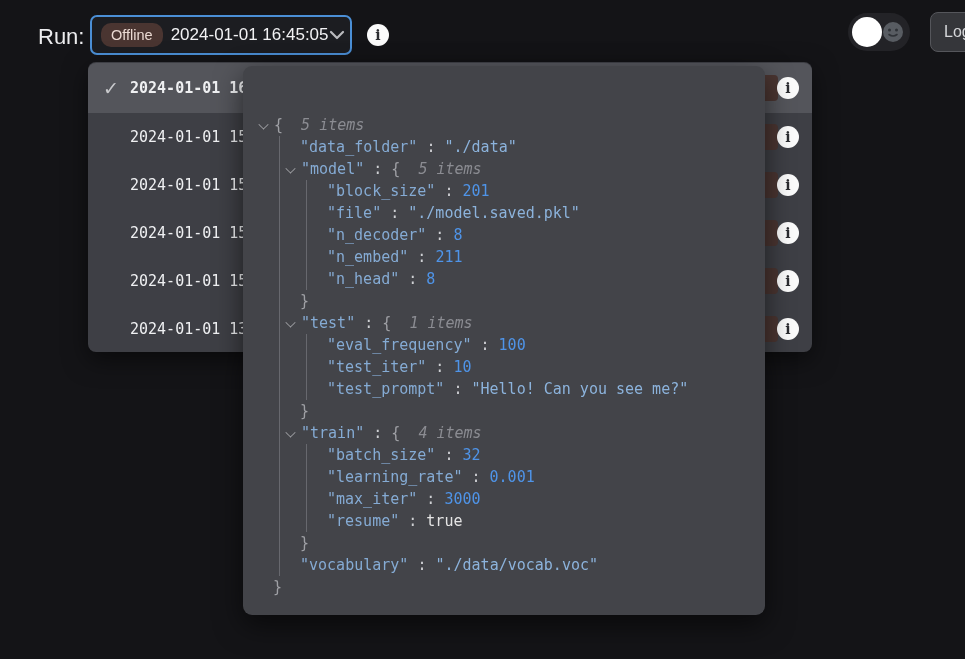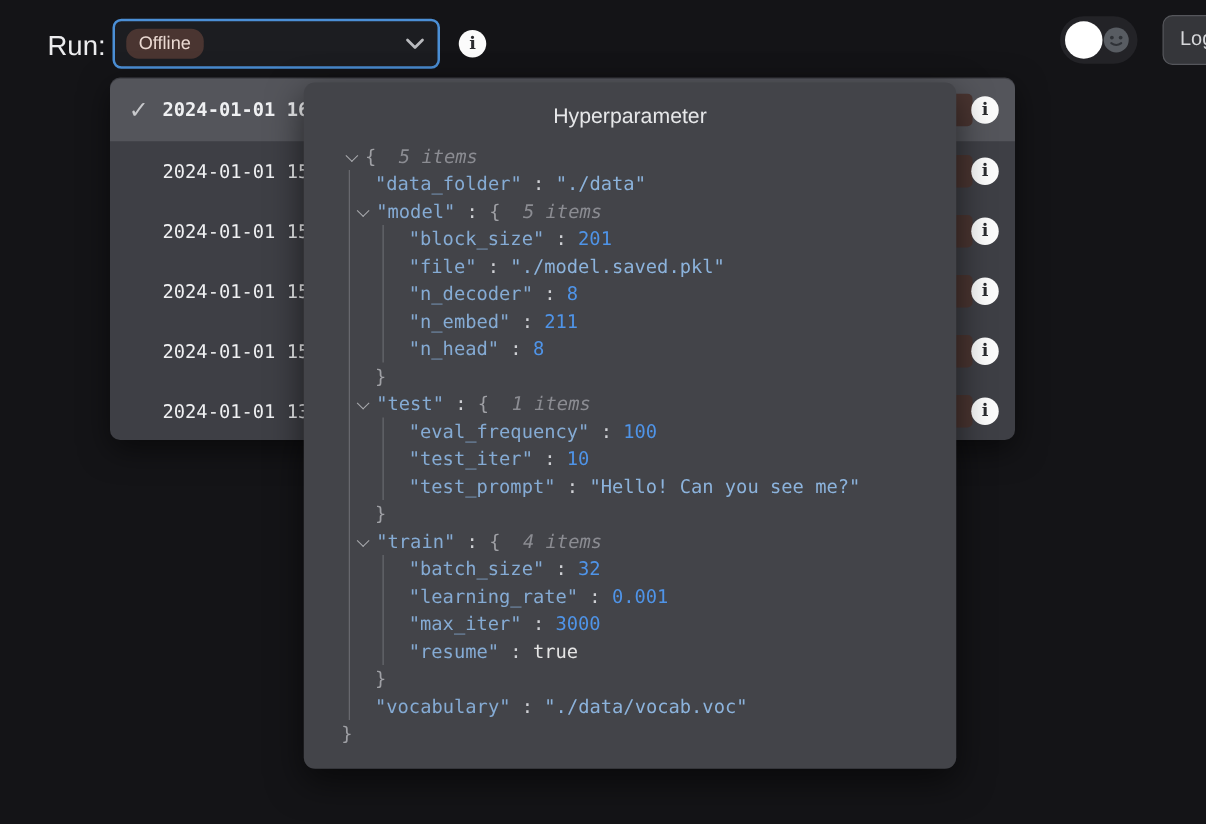--- a/index.html
+++ b/index.html
@@ -91,20 +91,21 @@
   .tval-bool{color:#e5e5e5;}
   .guide{position:absolute;width:0;border-left:1px solid #67686e;}
 </style>
 </head>
 <body>
 
 <span class="run-label">Run:</span>
 
 <div class="run-select">
   <span class="offline-badge">Offline</span>
+  <span class="sel-value">2024-01-01 16:45:05</span>
   <span class="sel-chevron">
     <svg width="16" height="10" viewBox="0 0 16 10">
         <polyline points="2,2 8,8 14,2" fill="none" stroke="#b9babe" stroke-width="2.2" stroke-linecap="round" stroke-linejoin="round"></polyline>
       </svg>
   </span>
 </div>
 
 <span class="info-btn top-info">i</span>
 
 <div class="theme-toggle">
@@ -149,23 +150,22 @@
     <span class="info-btn row-info">i</span>
   </div>
   <div class="run-row">
     <span class="run-ts">2024-01-01 13</span>
     <span class="row-badge"></span>
     <span class="info-btn row-info">i</span>
   </div>
 </div>
 
 <div class="popover">
-  <div class="popover-title">Hyperparameter</div>
   <div class="json-tree" id="json-tree">
-      <div class="tline" style="padding-left: 48px;"><span class="arrow-icon"></span><span class="tbrace">{  </span><span class="titems">5 items</span></div>
+      <div class="tline" style="padding-left: 30px;"><span class="arrow-icon"></span><span class="tbrace">{  </span><span class="titems">5 items</span></div>
       <div class="tline" style="padding-left: 57px;"><span class="tkey">"data_folder"</span><span class="tcolon"> : </span><span class="tval-string">"./data"</span></div>
       <div class="tline" style="padding-left: 57px;"><span class="arrow-icon"></span><span class="tkey">"model"</span><span class="tcolon"> : </span><span class="tbrace">{  </span><span class="titems">5 items</span></div>
       <div class="tline" style="padding-left: 84px;"><span class="tkey">"block_size"</span><span class="tcolon"> : </span><span class="tval-number">201</span></div>
       <div class="tline" style="padding-left: 84px;"><span class="tkey">"file"</span><span class="tcolon"> : </span><span class="tval-string">"./model.saved.pkl"</span></div>
       <div class="tline" style="padding-left: 84px;"><span class="tkey">"n_decoder"</span><span class="tcolon"> : </span><span class="tval-number">8</span></div>
       <div class="tline" style="padding-left: 84px;"><span class="tkey">"n_embed"</span><span class="tcolon"> : </span><span class="tval-number">211</span></div>
       <div class="tline" style="padding-left: 84px;"><span class="tkey">"n_head"</span><span class="tcolon"> : </span><span class="tval-number">8</span></div>
       <div class="guide" style="left: 63px; top: 66px; height: 110px;"></div>
       <div class="tline" style="padding-left: 57px;"><span class="tbrace">}</span></div>
       <div class="tline" style="padding-left: 57px;"><span class="arrow-icon"></span><span class="tkey">"test"</span><span class="tcolon"> : </span><span class="tbrace">{  </span><span class="titems">1 items</span></div>

